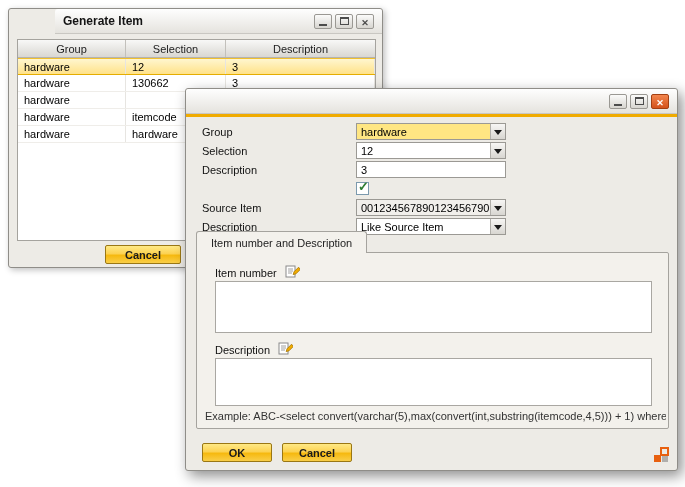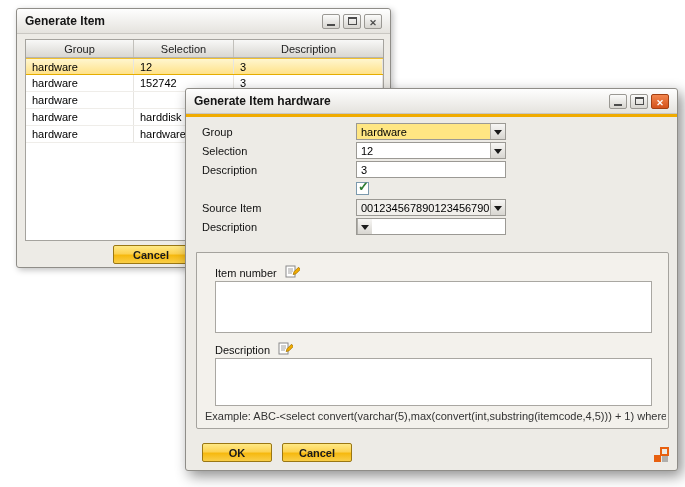--- a/index.html
+++ b/index.html
@@ -1,21 +1,21 @@
 <!DOCTYPE html>
 <html><head>
 <meta charset="utf-8">
 <style>
   * { margin:0; padding:0; box-sizing:border-box; }
   html,body { background:#ffffff; }
   body { font-family:"Liberation Sans", sans-serif; }
   .canvas { position:relative; width:685px; height:487px; background:#ffffff; overflow:hidden; }
 
   .window { position:absolute; background:#edebe6; border:1px solid #8f8d88; border-radius:3px; }
-  .back-window { left:16px; top:8px; width:375px; height:260px; box-shadow:2px 2px 6px rgba(0,0,0,.25); }
+  .back-window { left:8px; top:8px; width:375px; height:260px; box-shadow:2px 2px 6px rgba(0,0,0,.25);padding-left:46px; }
   .front-window { left:185px; top:88px; width:493px; height:383px; box-shadow:4px 5px 14px rgba(0,0,0,.45); }
 
   .titlebar { position:relative; height:25px; background:linear-gradient(#fefefe,#e5e3de); border-bottom:1px solid #c9c7c2; display:flex; align-items:center; padding:0 8px; border-radius:3px 3px 0 0; }
   .titlebar .title { font-weight:bold; font-size:12px; color:#141414; }
   .win-controls { margin-left:auto; display:flex; gap:3px; }
   .win-btn { width:18px; height:15px; border:1px solid #9a9893; background:linear-gradient(#fbfbfa,#d7d5d0); display:flex; align-items:center; justify-content:center; border-radius:2px; cursor:default; }
   .win-btn i { display:block; font-style:normal; }
   .g-min { width:8px; height:2px; background:#4c4c4c; margin-top:7px; }
   .g-max { width:9px; height:8px; border:1px solid #4c4c4c; border-top-width:2px; }
   .g-close::after { content:"\2715"; font-size:9px; font-weight:bold; color:#4c4c4c; line-height:1; }
@@ -99,45 +99,44 @@
         <span class="hcell c1">Selection</span>
         <span class="hcell c2">Description</span>
       </div>
       <div class="grid-row selected">
         <span class="cell c0">hardware</span>
         <span class="cell c1">12</span>
         <span class="cell c2">3</span>
       </div>
       <div class="grid-row">
         <span class="cell c0">hardware</span>
-        <span class="cell c1">152742</span>
+        <span class="cell c1">130662</span>
         <span class="cell c2">3</span>
       </div>
       <div class="grid-row">
         <span class="cell c0">hardware</span>
         <span class="cell c2"></span>
       </div>
       <div class="grid-row">
         <span class="cell c0">hardware</span>
-        <span class="cell c1">harddisk</span>
+        <span class="cell c1">itemcode</span>
         <span class="cell c2"></span>
       </div>
       <div class="grid-row">
         <span class="cell c0">hardware</span>
         <span class="cell c1">hardware</span>
         <span class="cell c2"></span>
       </div>
     </div>
 
     <button class="b1-btn btn-cancel-back">Cancel</button>
   </section>
 
   <section class="window front-window">
     <header class="titlebar">
-      <span class="title">Generate Item hardware</span>
       <span class="win-controls">
         <span class="win-btn">
             <i class="g-min"></i>
           </span>
         <span class="win-btn">
             <i class="g-max"></i>
           </span>
         <span class="win-btn close-red">
             <i class="g-close"></i>
           </span>
@@ -163,24 +162,26 @@
     <span class="checkbox r3 checked"></span>
 
     <span class="form-label r4">Source Item</span>
     <div class="field combo grayed r4">
       <span class="txt">00123456789012345679012345</span>
       <span class="arrow-btn"></span>
     </div>
 
     <span class="form-label r5">Description</span>
     <div class="field combo r5">
+      <span class="txt">Like Source Item</span>
       <span class="arrow-btn"></span>
     </div>
 
     <div class="tabs">
+      <span class="tab active">Item number and Description</span>
     </div>
 
     <div class="panel">
       <span class="panel-label pl-item">
         <span>Item number</span>
         <span class="edit-icon">
           <svg width="15" height="15" viewBox="0 0 15 15">
             <rect x="1" y="2" width="9" height="11" fill="#ffffff" stroke="#8a8a8a" stroke-width="1"></rect>
             <path d="M3 5h5M3 7h5M3 9h4" stroke="#a0a0a0" stroke-width="1"></path>
             <path d="M13.6 3.2 L9 7.8 L8.2 10.6 L11 9.8 L15.2 5.6 Z" fill="#f0ab00" stroke="#a97700" stroke-width="0.8"></path>

